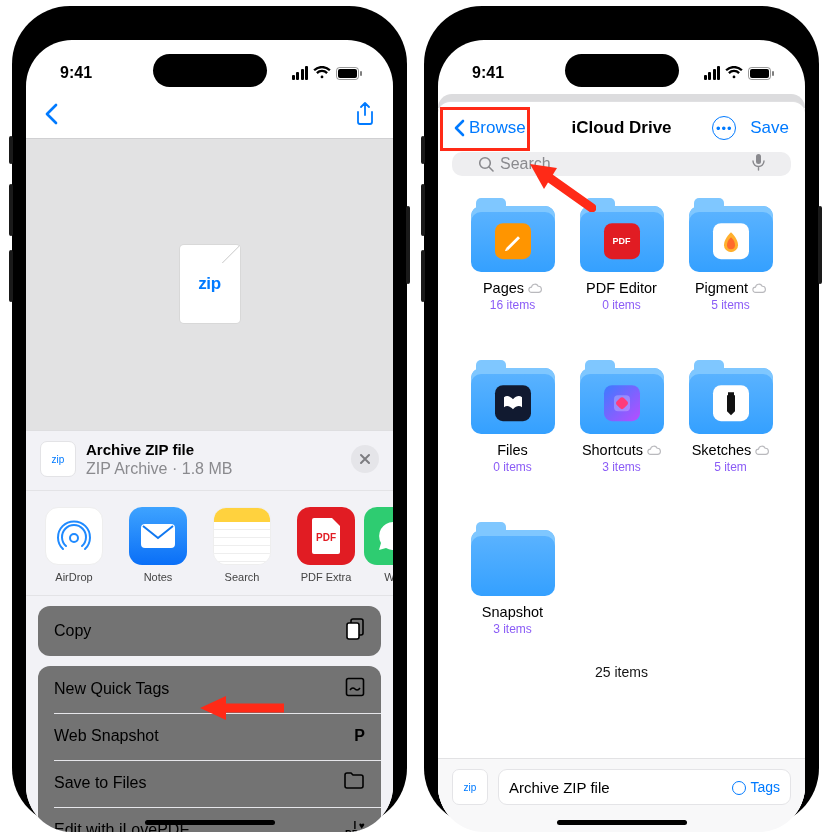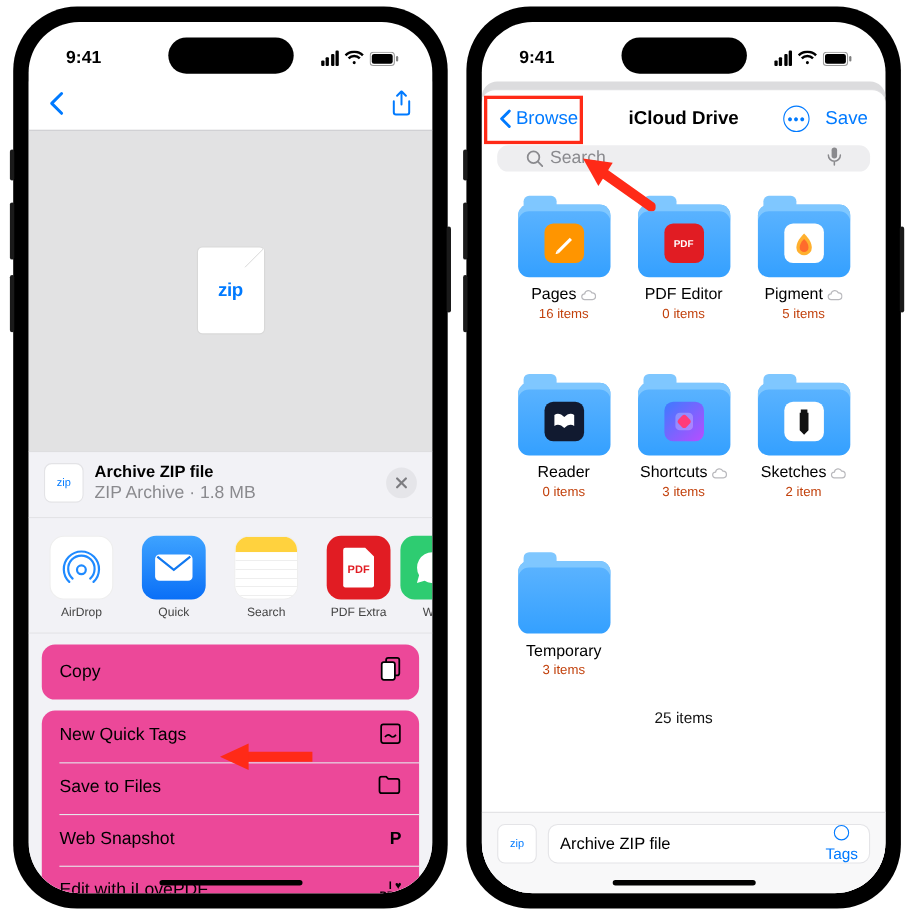--- a/index.html
+++ b/index.html
@@ -30,20 +30,21 @@
   .side-btn.vol2 { left: -3px; top: 244px; width: 4px; height: 52px; }
   .side-btn.pwr { right: -3px; top: 200px; width: 4px; height: 78px; }
 
   .screen {
     width: 100%;
     height: 100%;
     background: #fff;
     border-radius: 46px;
     overflow: hidden;
     position: relative;
+    margin-top: 20px;
   }
   .island {
     position: absolute;
     top: 14px;
     left: 50%;
     transform: translateX(-50%);
     width: 114px;
     height: 33px;
     background: #000;
     border-radius: 20px;
@@ -124,21 +125,21 @@
   .share-icon { width:58px; height:58px; border-radius:13px; display:flex;align-items:center;justify-content:center;}
   .share-label { font-size:11px; color:#444; text-align:center;}
   .airdrop{background:#fff;border:1px solid #eee;}
   .mail{background:linear-gradient(#3ea3ff,#0a6ff7);}
   .notes{background:#fff;border:1px solid #eee;}
   .pdfextra{background:#e11c23;}
   .wa{background:#2ecc71;}
 
   .action-card {
     margin: 10px 12px 0 12px;
-    background:#ec4899; border-radius:12px;
+    background:#737373; border-radius:12px;
     overflow:hidden;
   }
   .action-row {
     height:47px; display:flex; align-items:center; justify-content:space-between;
     padding: 0 16px; font-size:16px; color:#000;
     position:relative;
   }
   .action-row + .action-row::before{
     content:""; position:absolute; left:16px; right:0; top:0; height:1px; background:#e6e6ea;
   }
@@ -209,21 +210,21 @@
     content:""; position:absolute; top:-8px; left:5px;
     width:30px; height:12px; background:#7fc7ff; border-radius:5px 5px 0 0;
   }
   .folder .appicon{
     position:absolute; left:50%; top:50%; transform:translate(-50%,-44%);
     width:36px; height:36px; border-radius:8px;
     display:flex;align-items:center;justify-content:center;
     font-size:17px;
   }
   .folder .fname{ font-size:14.5px; color:#000; margin-top:8px; display:flex; align-items:center; gap:4px;}
-  .folder .fitems{ font-size:12px; color:#c2410c; margin-top:2px;}
+  .folder .fitems{ font-size:12px; color:#8b5cf6; margin-top:2px;}
   .cloud{ width:14px;height:14px; color:#b9b9bd;}
 
   .ai-pages{background:#ff9500;}
   .ai-pdf{background:#e11c23;}
   .ai-pigment{background:#fff;}
   .ai-reader{background:#111a30;}
   .ai-shortcuts{background:linear-gradient(135deg,#3b7bff,#b84dff);}
   .ai-sketches{background:#fff;}
 
   .bottom-count{
@@ -237,21 +238,21 @@
   }
   .zip-badge2{
     width:36px;height:36px;border-radius:7px;background:#fff;border:1px solid #e4e4e7;
     display:flex;align-items:center;justify-content:center;font-size:10px;color:#007aff;
   }
   .filename-field{
     flex:1; height:36px; background:#fff; border:1px solid #e4e4e7; border-radius:9px;
     display:flex; align-items:center; padding:0 10px; font-size:15px; color:#000;
     justify-content: space-between;
   }
-  .tags{ color:#007aff; font-size:14px; display:flex; align-items:center; gap:4px;flex-direction:column;}
+  .tags{ color:#007aff; font-size:14px; display:flex; align-items:flex-end; gap:4px;}
   .tagcircle{width:14px;height:14px;border:1.5px solid #007aff;border-radius:50%;}
 </style>
 </head>
 <body>
 
 <div class="phone left">
   <div class="side-btn mute"></div>
     <div class="side-btn vol1"></div>
     <div class="side-btn vol2"></div>
     <div class="side-btn pwr"></div>
@@ -322,21 +323,21 @@
           </div>
           <div class="share-label">AirDrop</div>
         </div>
         <div class="share-item">
           <div class="share-icon mail">
             <svg width="36" height="26" viewBox="0 0 36 26">
                 <rect x="1" y="1" width="34" height="24" rx="4" fill="#fff"></rect>
                 <path d="M3 3l15 12L33 3" fill="none" stroke="#1178f0" stroke-width="2"></path>
               </svg>
           </div>
-          <div class="share-label">Quick</div>
+          <div class="share-label">Notes</div>
         </div>
         <div class="share-item">
           <div class="share-icon notes" style="flex-direction:column;overflow:hidden;">
             <div style="height:14px;width:100%;background:#ffd23e;"></div>
             <div style="flex:1;width:100%;background:repeating-linear-gradient(#fff,#fff 7px,#eee 7px,#eee 8px);"></div>
           </div>
           <div class="share-label">Search</div>
         </div>
         <div class="share-item">
           <div class="share-icon pdfextra">
@@ -373,30 +374,30 @@
         <div class="action-row">
           <span>New Quick Tags</span>
           <span>
             <svg width="20" height="20" viewBox="0 0 20 20">
                 <rect x="1.5" y="1.5" width="17" height="17" rx="2" fill="none" stroke="#000" stroke-width="1.6"></rect>
                 <path d="M5 13c2-3 4-2 5-1s3 2 5-1" fill="none" stroke="#000" stroke-width="1.5"></path>
               </svg>
           </span>
         </div>
         <div class="action-row">
+          <span>Web Snapshot</span>
+          <span style="font-weight:800;font-size:16px;">P</span>
+        </div>
+        <div class="action-row">
           <span>Save to Files</span>
           <span>
             <svg width="22" height="18" viewBox="0 0 22 18">
                 <path d="M2 3a2 2 0 012-2h4l2 2h8a2 2 0 012 2v9a2 2 0 01-2 2H4a2 2 0 01-2-2V3z" fill="none" stroke="#000" stroke-width="1.6"></path>
               </svg>
           </span>
-        </div>
-        <div class="action-row">
-          <span>Web Snapshot</span>
-          <span style="font-weight:800;font-size:16px;">P</span>
         </div>
         <div class="action-row">
           <span>Edit with iLovePDF</span>
           <span style="font-weight:800;font-size:10px;line-height:0.9;text-align:right;">I ♥<br>PDF</span>
         </div>
 
       </div>
 
     </div>
 
@@ -530,21 +531,21 @@
 
         <div class="folder">
           <div class="fbody">
               <div class="appicon ai-reader">
             <svg width="22" height="16" viewBox="0 0 22 16">
                   <path d="M2 2c3-2 6-1 9 2 3-3 6-4 9-2v10c-3-2-6-1-9 2-3-3-6-4-9-2V2z" fill="#fff"></path>
                 </svg>
           </div>
             </div>
           <div class="fname">
-              <span>Reader</span>
+              <span>Files</span>
             </div>
           <div class="fitems">0 items</div>
         </div>
 
         <div class="folder">
           <div class="fbody">
               <div class="appicon ai-shortcuts">
             <svg width="22" height="22" viewBox="0 0 22 22">
                   <rect x="3" y="3" width="16" height="16" rx="4" fill="#fff" fill-opacity="0.25"></rect>
                   <rect x="6" y="6" width="10" height="10" rx="3" fill="#ff3b7b" transform="rotate(45 11 11)"></rect>
@@ -567,27 +568,27 @@
                   <path d="M5 2h6v3H5zM4 5h8v16l-4 4-4-4z" fill="#111"></path>
                 </svg>
           </div>
             </div>
           <div class="fname">
               <span>Sketches</span>
             <svg class="cloud" viewBox="0 0 16 12">
                 <path d="M12 11H4a3 3 0 010-6 4 4 0 017.6-1A3 3 0 0112 11z" fill="none" stroke="currentColor" stroke-width="1.3"></path>
               </svg>
           </div>
-          <div class="fitems">2 item</div>
+          <div class="fitems">5 item</div>
         </div>
 
         <div class="folder empty">
           <div class="fbody"></div>
           <div class="fname">
-              <span>Temporary</span>
+              <span>Snapshot</span>
             </div>
           <div class="fitems">3 items</div>
         </div>
 
       </div>
 
       <div class="bottom-count">25 items</div>
 
       <div class="bottombar">
         <div class="zip-badge2">zip</div>

